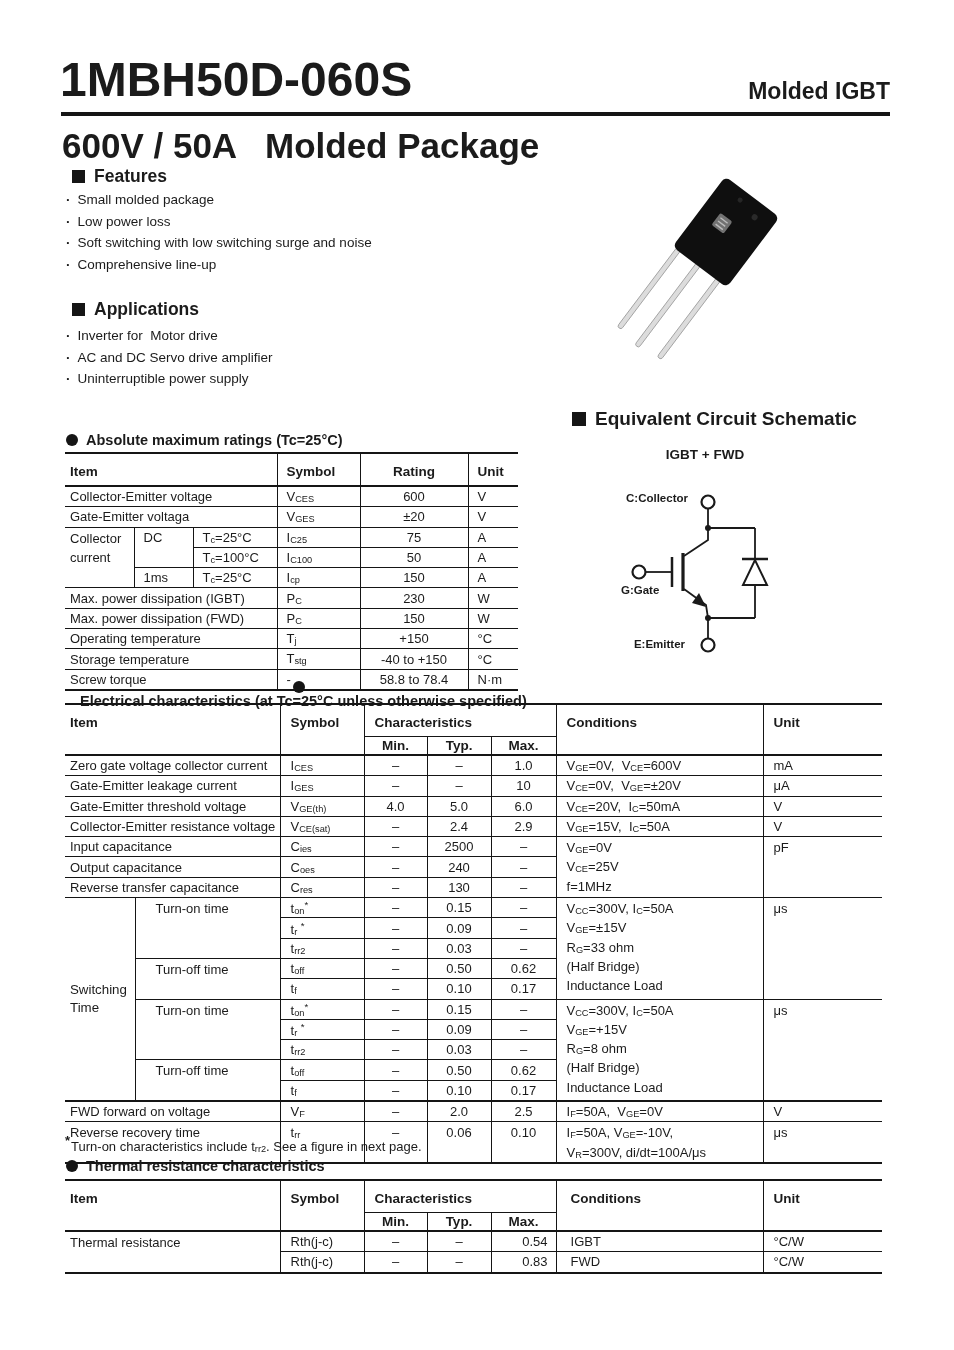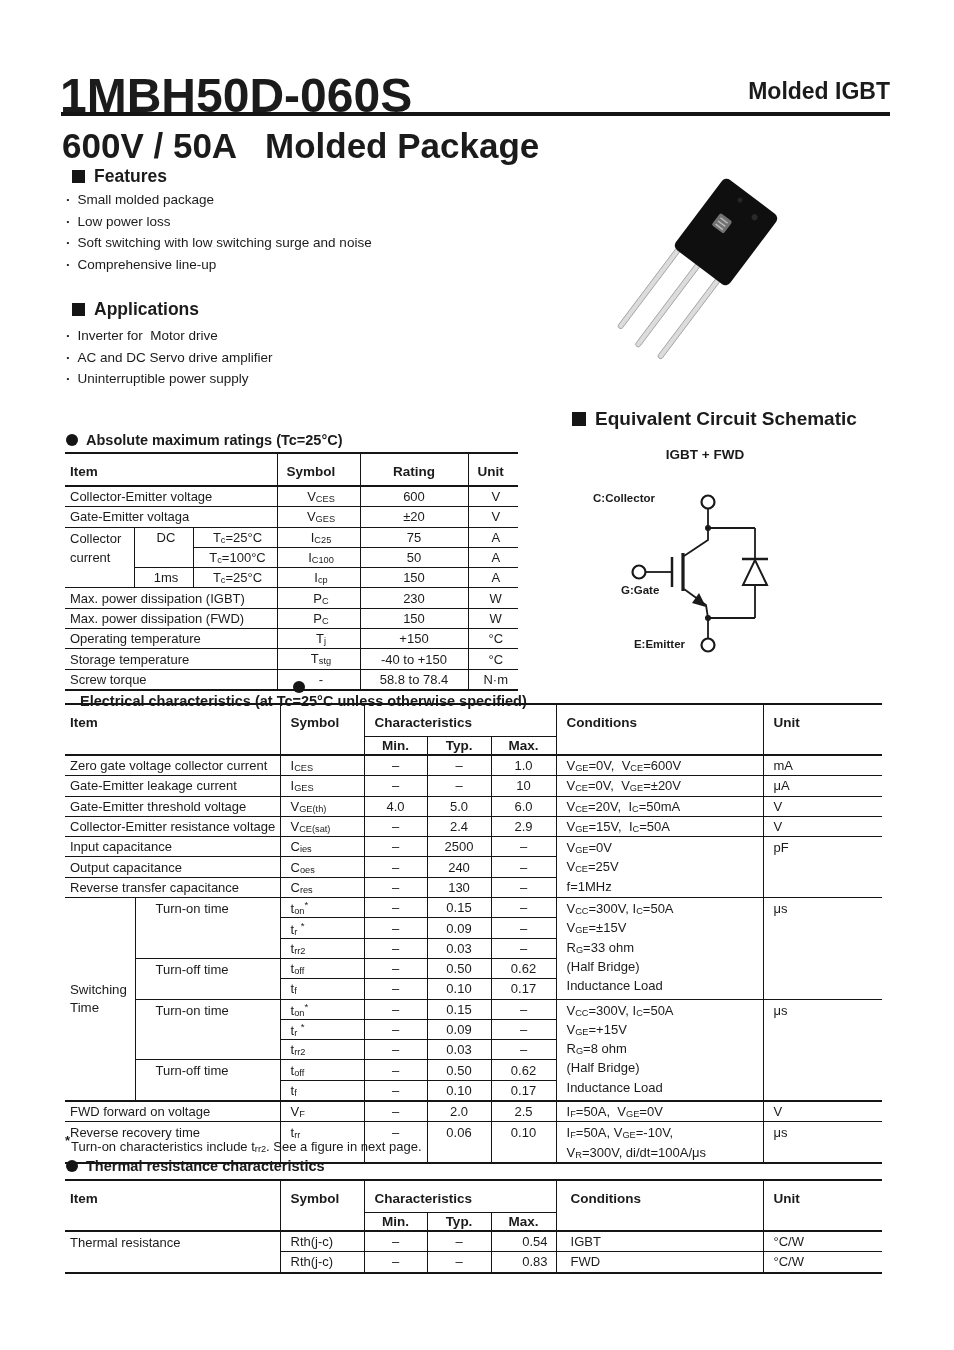--- a/index.html
+++ b/index.html
@@ -8,21 +8,21 @@
     background:#ffffff; color:#1b1b1b;
     font-family:"Liberation Sans","DejaVu Sans",sans-serif;
     overflow:hidden;
   }
   .abs { position:absolute; }
   .pw { white-space:pre-wrap; }
   .ss.sub { font-size:71%; vertical-align:-0.12em; }
   .ss.sup { font-size:75%; vertical-align:0.5em; }
 
   
-  .part-title { left:60px; top:72px; font-size:48px; font-weight:bold; letter-spacing:0px; line-height:1; }
+  .part-title { left:60px; top:56px; font-size:48px; font-weight:bold; letter-spacing:0px; line-height:1; }
   .prod-type  { left:560px; top:78px; width:330px; text-align:right; font-size:23px; font-weight:bold; }
   .title-rule { left:61px; top:112px; width:829px; height:4px; background:#151515; }
   .subtitle   { left:62px; top:126px; font-size:35px; font-weight:bold; }
 
   
   .sec { font-size:19px; font-weight:bold; display:flex; align-items:center;margin-left:10px; }
   .sec .sq { width:14px; height:14px; background:#151515; margin-right:9px; flex:0 0 auto; }
   .ssec { font-size:14.5px; font-weight:bold; display:flex; align-items:center; }
   .ssec .circ { width:12px; height:12px; background:#151515; border-radius:50%; margin-right:8px; flex:0 0 auto; }
   .sec-sm { font-size:17.5px; font-weight:bold; display:flex; align-items:center; }
@@ -37,21 +37,21 @@
     border-top:2.5px solid #151515; border-bottom:2.5px solid #151515;
     border-left:hidden; border-right:hidden; font-size:13px; }
   table.t th, table.t td { border:1px solid #151515; padding:0 4px; overflow:hidden; }
   table.t th { font-size:13.5px; text-align:left; }
   table.t .hb { border-bottom:2px solid #151515; }
   table.t td { height:19.3px; }
   tr.hr1 th { height:21px; vertical-align:top; padding-top:10px; }
   tr.hr2 th { height:17px; text-align:center; }
   .ac { text-align:center; }
   .pl5  { padding-left:5px !important; }
-  .pl9  { padding-left:9px !important;text-align:center; }
+  .pl9  { padding-left:9px !important; }
   .pl10 { padding-left:10px !important; }
   .pl14 { padding-left:14px !important; }
   .pl20 { padding-left:20px !important; }
   .vt { vertical-align:top; padding-top:1px !important; }
   .cl { height:19.3px; line-height:19.3px; }
   tr.sep td { border-top:2px solid #151515; }
   tr.dbl td { height:38.6px; }
   td.swlabel { vertical-align:middle; line-height:18px; font-size:13.3px; }
 
   .footnote { font-size:13px; }
@@ -218,21 +218,21 @@
       <line x1="123" y1="93" x2="123" y2="131" stroke-width="3.2"></line>
       <path d="M148,68 L148,80 L124,96"></path>
       <path d="M124,129 L146,145 L148,158"></path>
     </g>
     <g fill="#1a1a1a" stroke="none">
       <circle cx="148" cy="68" r="3"></circle>
       <circle cx="148" cy="158" r="3"></circle>
       <polygon points="146,147 132,143 139,133"></polygon>
     </g>
   </svg>
-  <div class="abs circ-label" style="left:560px; top:492px; width:128px; text-align:center;">C:Collector</div>
+  <div class="abs circ-label" style="left:560px; top:492px; width:128px; text-align:right;">C:Collector</div>
   <div class="abs circ-label" style="left:621px; top:584px;">G:Gate</div>
   <div class="abs circ-label" style="left:560px; top:638px; width:125px; text-align:right;">E:Emitter</div>
 
   <div class="abs ssec" style="left:80px; top:681px;flex-direction:column;">
     <span class="circ"></span>
     <span>Electrical characteristics (at Tc=25°C unless otherwise specified)</span>
   </div>
 
   <table class="t abs" style="left:65px; top:703px; width:817px;">
     <colgroup>

